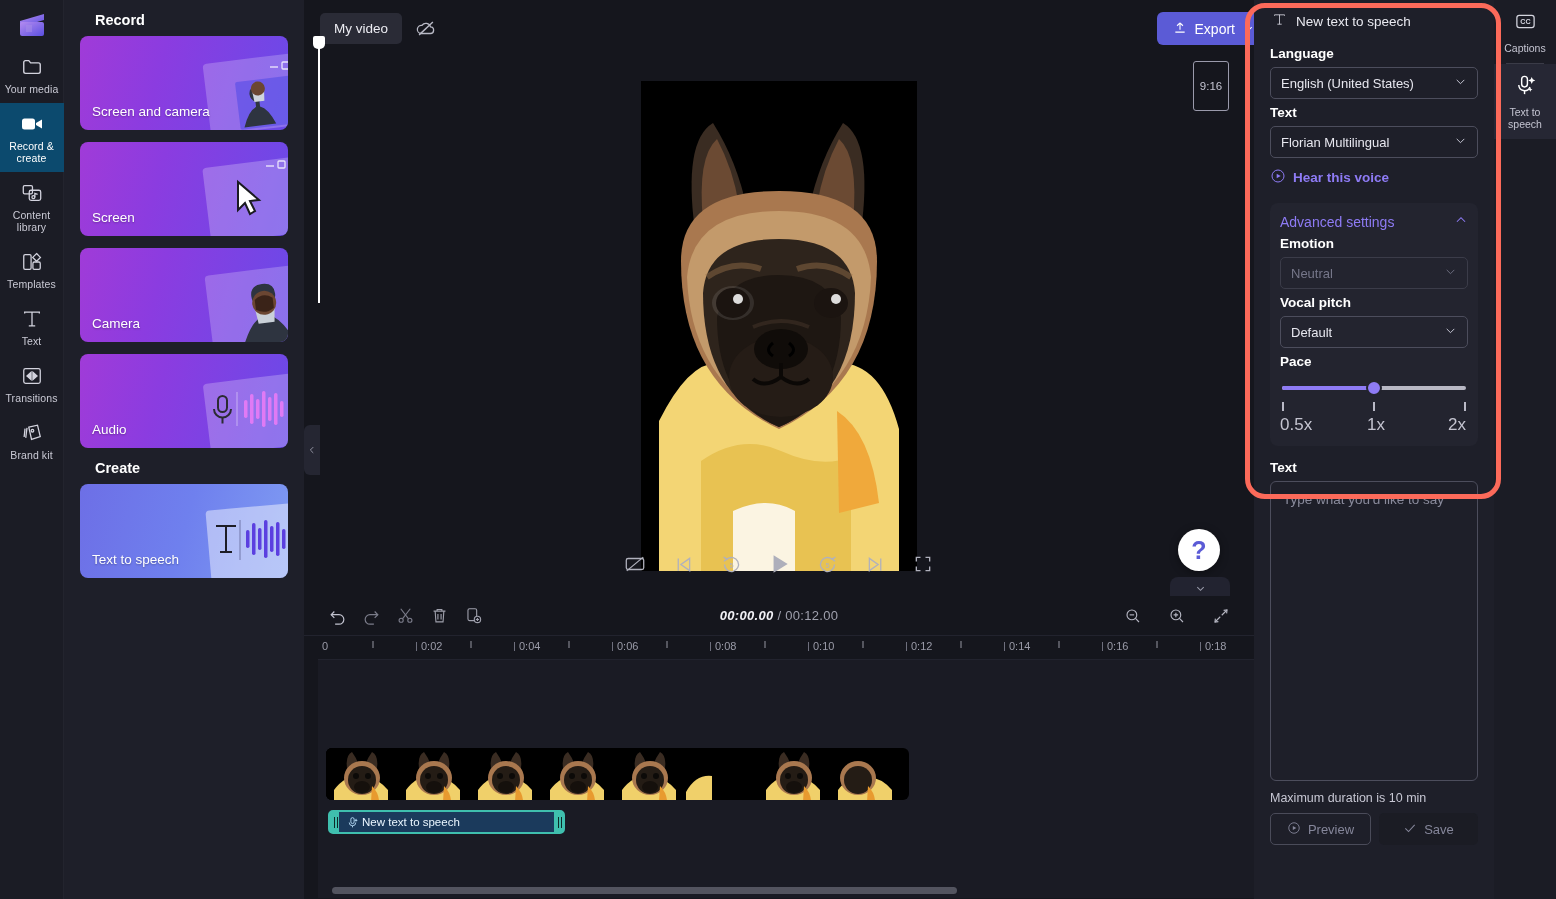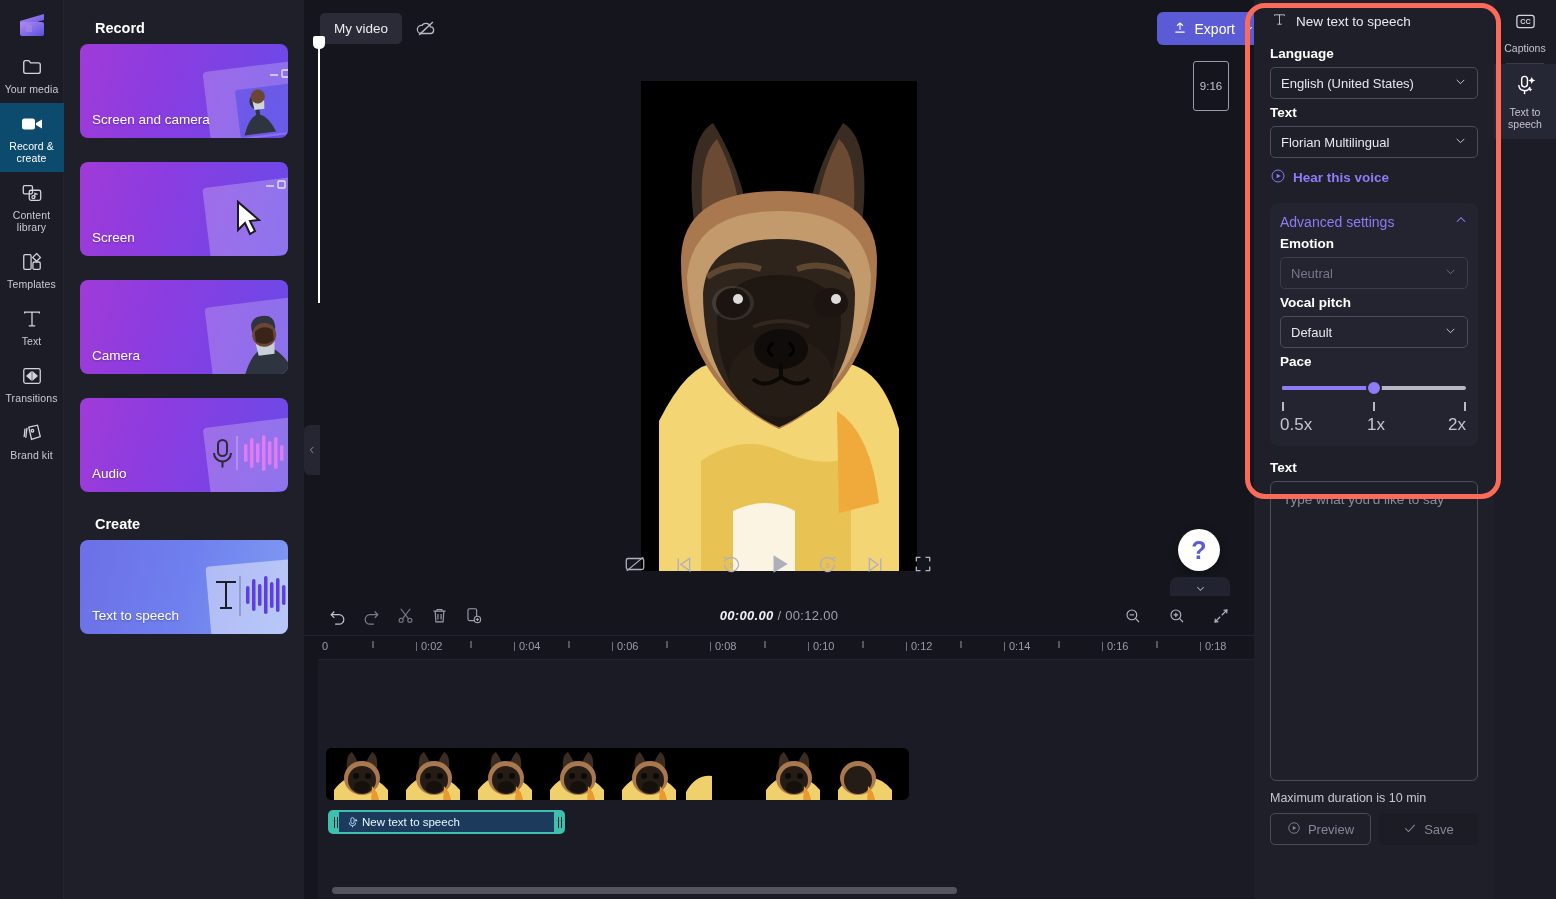--- a/index.html
+++ b/index.html
@@ -29,23 +29,23 @@
     font-size: 10.5px; line-height: 12px; color: #c9c9d4; text-align: center;
     letter-spacing: .1px;
   }
   .rail-item.active .rail-lbl { color: #fff; }
 
   
   .panel {
     position: absolute; left: 64px; top: 0; width: 240px; height: 899px;
     background: #1e1f29; padding: 10px 16px 0;
   }
-  .panel-h { font-size: 14.5px; font-weight: 700; color: #fff; margin: 10px 0 8px 15px; }
+  .panel-h { font-size: 14.5px; font-weight: 700; color: #fff; margin: 2px 0 8px 15px; }
   .card {
-    position: relative; height: 94px; border-radius: 8px; margin-bottom: 24px;
+    position: relative; height: 94px; border-radius: 8px; margin-bottom: 12px;
     overflow: hidden; cursor: pointer; width: 208px;
     background: linear-gradient(105deg,#a03bd8 0%,#8b3ce0 38%,#6a4ae8 100%);
   }
   .card.tts { background: linear-gradient(105deg,#6d6fe6 0%,#6f80ee 50%,#7f9bf2 100%); }
   .card-lbl {
     position: absolute; left: 12px; bottom: 11px; font-size: 13.5px;
     color: #fff; font-weight: 400; z-index: 3; text-shadow: 0 1px 2px rgba(0,0,0,.3);
   }
   .card-art { position: absolute; right: -6px; bottom: -4px; width: 112px; height: 86px; z-index: 1; }
 

